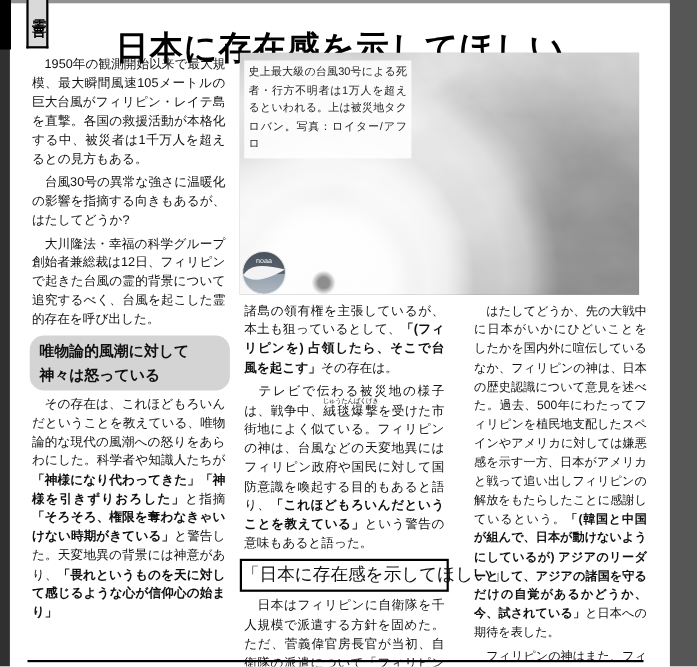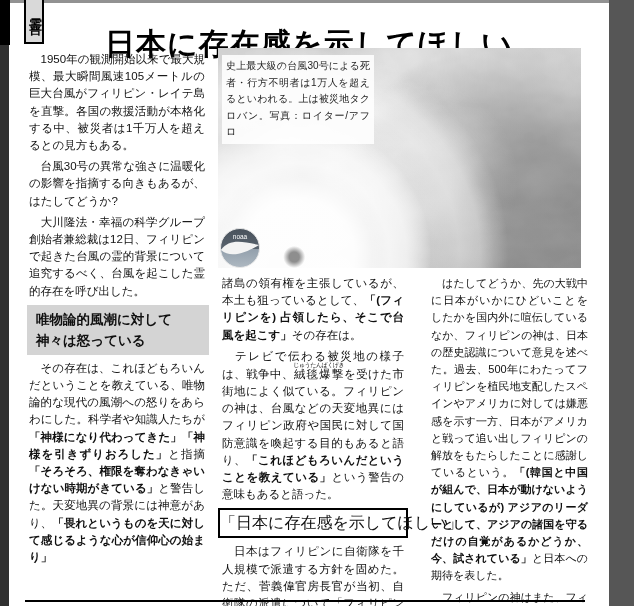--- a/index.html
+++ b/index.html
@@ -50,21 +50,21 @@
   .noaa{position:absolute;left:2px;top:180px;width:40px;height:40px;}
 
   .col{position:absolute;color:#101010;}
   .col p{margin:4px;text-align:justify;}
   #col1{left:25px;top:47px;width:184px;font-size:11.5px;line-height:17.2px;}
   #col2{left:218px;top:271px;width:190px;font-size:11.5px;line-height:17.2px;}
   #col3{left:427px;top:271px;width:165px;font-size:11px;line-height:17.2px;}
 
   .h1box{
     background:#d4d4d4;margin:5px 0 5px 2px;padding:4px 4px 4px 9px;
-    font-size:13.5px;font-weight:bold;line-height:21px;text-align:left;
+    font-size:13.5px;font-weight:bold;line-height:21px;text-align:left;border-radius:13px;
   }
   .h2box{
     border:2px solid #000;margin:5px 0 5px 0;box-sizing:border-box;
     font-size:16px;font-weight:normal;line-height:26px;text-align:center;white-space:nowrap;
   }
   .b{font-weight:bold;}
   ruby rt{font-size:6px;letter-spacing:-0.5px;}
   .bottom-rule{position:absolute;left:25px;top:600px;width:560px;height:2px;background:#000;}
 </style>
 </head>

